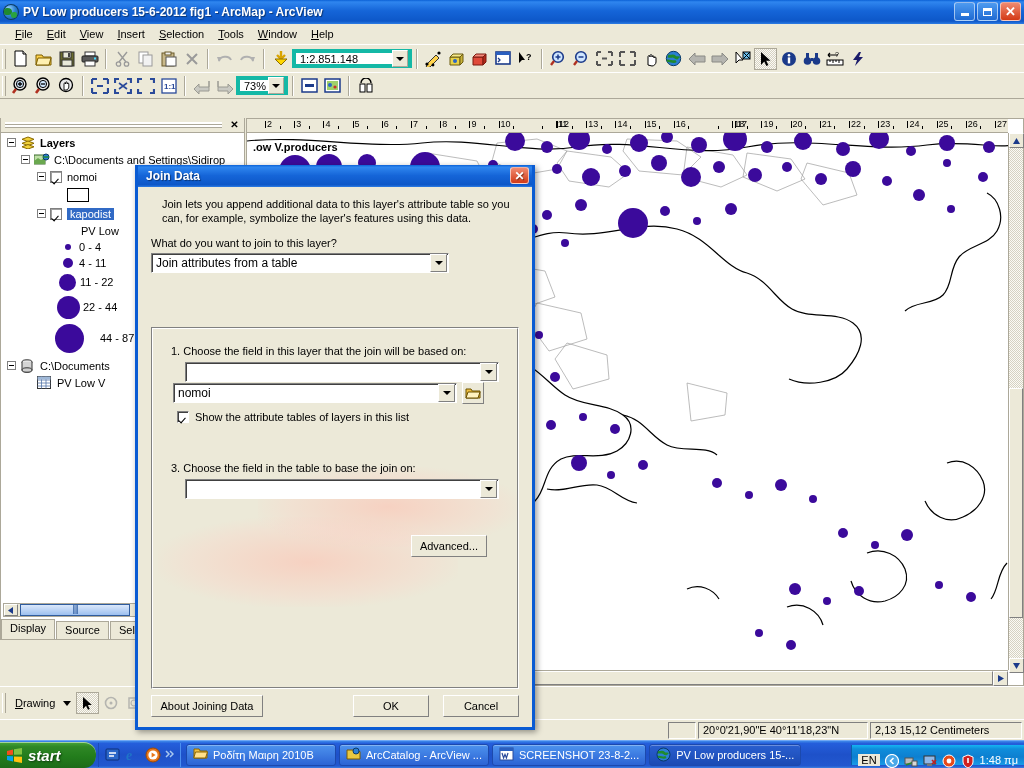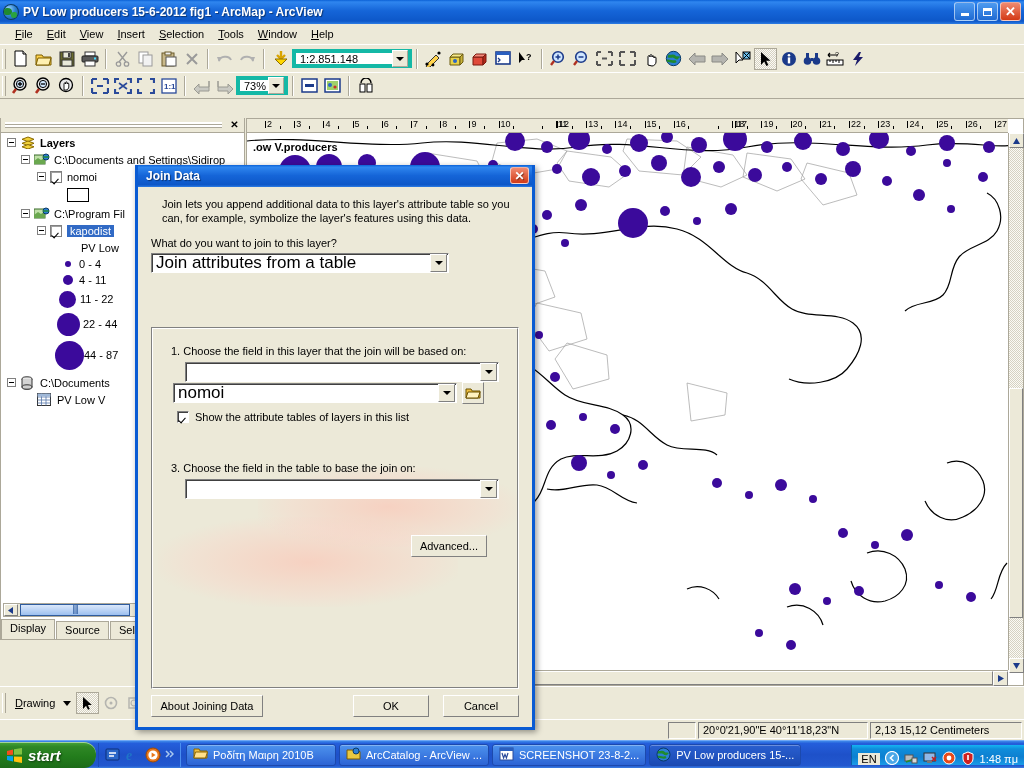--- a/index.html
+++ b/index.html
@@ -243,21 +243,21 @@
     height:22px; min-width:150px; max-width:168px; display:flex; align-items:center;
     padding:0 6px; border-radius:3px; color:#fff; font-size:11px; flex:none;
     background:linear-gradient(180deg,#4d93ee,#2c63d4);
     border:1px solid #1c49ad;
     box-shadow: inset 0 1px 0 rgba(255,255,255,.3);
     white-space:nowrap; overflow:hidden;
   }
   .task.active { background:linear-gradient(180deg,#2a5fcf,#1a4ab4); }
   .task-ico { width:15px; height:15px; margin-right:5px; flex:none; }
   .tray {
-    display:flex; align-items:flex-end; gap:5px; height:20px; padding:0 6px; flex:none;
+    display:flex; align-items:flex-start; gap:5px; height:20px; padding:9px 6px; flex:none;
     background:linear-gradient(180deg,#15b4f2 0%,#0f8ddb 20%,#0d7fd0 60%,#1a9be8 100%);
     border-left:1px solid #0b5fa8;
   }
   .tray-lang { color:#fff; font-size:11px; padding:0 3px; background:#ece9d8; color:#000; }
   .tray-ico { width:14px; height:14px; flex:none; }
   .tray-time { color:#fff; font-size:11px; }
 
   
   .dialog {
     position:absolute; left:135px; top:165px; width:400px; height:565px;
@@ -277,21 +277,21 @@
     border:1px solid rgba(255,255,255,.6);
     color:#fff; font-size:12px; font-weight:bold;
     display:flex; align-items:center; justify-content:center;
   }
   .dlg-body { padding:10px 13px 0 13px; position:relative; height:calc(100% - 22px); }
   .dlg-desc { font-size:11px; line-height:14px; color:#000; margin:0 0 12px 11px; }
   .dlg-q { font-size:11px; margin-bottom:4px; }
   .combo {
     height:20px; background:#fff; border:1px solid; border-color:#808080 #fff #fff #808080;
     box-shadow: inset 1px 1px 0 #404040;
-    display:flex; align-items:center; font-size:17px; position:relative;
+    display:flex; align-items:center; font-size:12px; position:relative;
   }
   .combo .cval { padding-left:4px; flex:1; white-space:nowrap; overflow:hidden; }
   .combo .cbtn {
     width:17px; height:18px; margin:0 1px 0 0; background:#ece9d8;
     border:1px solid; border-color:#fff #808080 #808080 #fff;
     display:flex; align-items:center; justify-content:center; flex:none;
   }
   .combo .cbtn::after { content:""; border-left:4px solid transparent; border-right:4px solid transparent;
     border-top:4px solid #000; }
   .group {
@@ -710,32 +710,20 @@
 
       <div class="tnode" style="padding-left:32px;">
         <div class="expander"></div>
         <div class="cb checked"></div>
         <span>nomoi</span>
       </div>
       <div class="tnode" style="padding-left:62px;height:20px;">
         <div class="swatch-empty"></div>
       </div>
 
-      <div class="tnode" style="padding-left:16px;">
-        <div class="expander"></div>
-        <span class="lyr-icon">
-          <svg width="16" height="13" viewBox="0 0 16 13">
-              <rect x="0" y="2" width="11" height="9" fill="#bfe0a8" stroke="#3a6a2a"></rect>
-              <path d="M0 8l4-3 3 2 4-3v7H0z" fill="#6aa84f"></path>
-              <circle cx="12" cy="4" r="3" fill="#2b7fd4" stroke="#0a3a66"></circle>
-              <path d="M9 4h6" stroke="#1f8a2f" stroke-width="1.4"></path>
-            </svg>
-        </span>
-        <span>C:\Program Fil</span>
-      </div>
 
       <div class="tnode" style="padding-left:32px;">
         <div class="expander"></div>
         <div class="cb checked"></div>
         <span class="sel-label">kapodist</span>
       </div>
 
       <div class="tnode" style="padding-left:76px;">
         <span>PV Low</span>
       </div>
@@ -751,21 +739,21 @@
       <div class="legend-row" style="height:22px;padding-left:52px;">
         <span class="legend-dot" style="width:17px;height:17px;margin-left:2px;"></span>
         <span class="legend-txt" style="margin-left:4px;">11 - 22</span>
       </div>
       <div class="legend-row" style="height:28px;padding-left:52px;">
         <span class="legend-dot" style="width:23px;height:23px;margin-left:0px;"></span>
         <span class="legend-txt" style="margin-left:3px;">22 - 44</span>
       </div>
       <div class="legend-row" style="height:34px;padding-left:52px;">
         <span class="legend-dot" style="width:29px;height:29px;margin-left:-2px;"></span>
-        <span class="legend-txt" style="margin-left:0;text-align:right;">44 - 87</span>
+        <span class="legend-txt" style="margin-left:16px;text-align:right;">44 - 87</span>
       </div>
 
       <div class="tnode" style="padding-left:2px;margin-top:2px;">
         <div class="expander"></div>
         <span class="lyr-icon">
           <svg width="14" height="14" viewBox="0 0 14 14">
               <ellipse cx="7" cy="3" rx="5" ry="2.2" fill="#e6e6e6" stroke="#333"></ellipse>
               <path d="M2 3v8c0 1.2 2.2 2.2 5 2.2s5-1 5-2.2V3" fill="#d4d4d4" stroke="#333"></path>
               <ellipse cx="7" cy="11" rx="5" ry="2.2" fill="#cfcfcf" stroke="#333"></ellipse>
             </svg>

